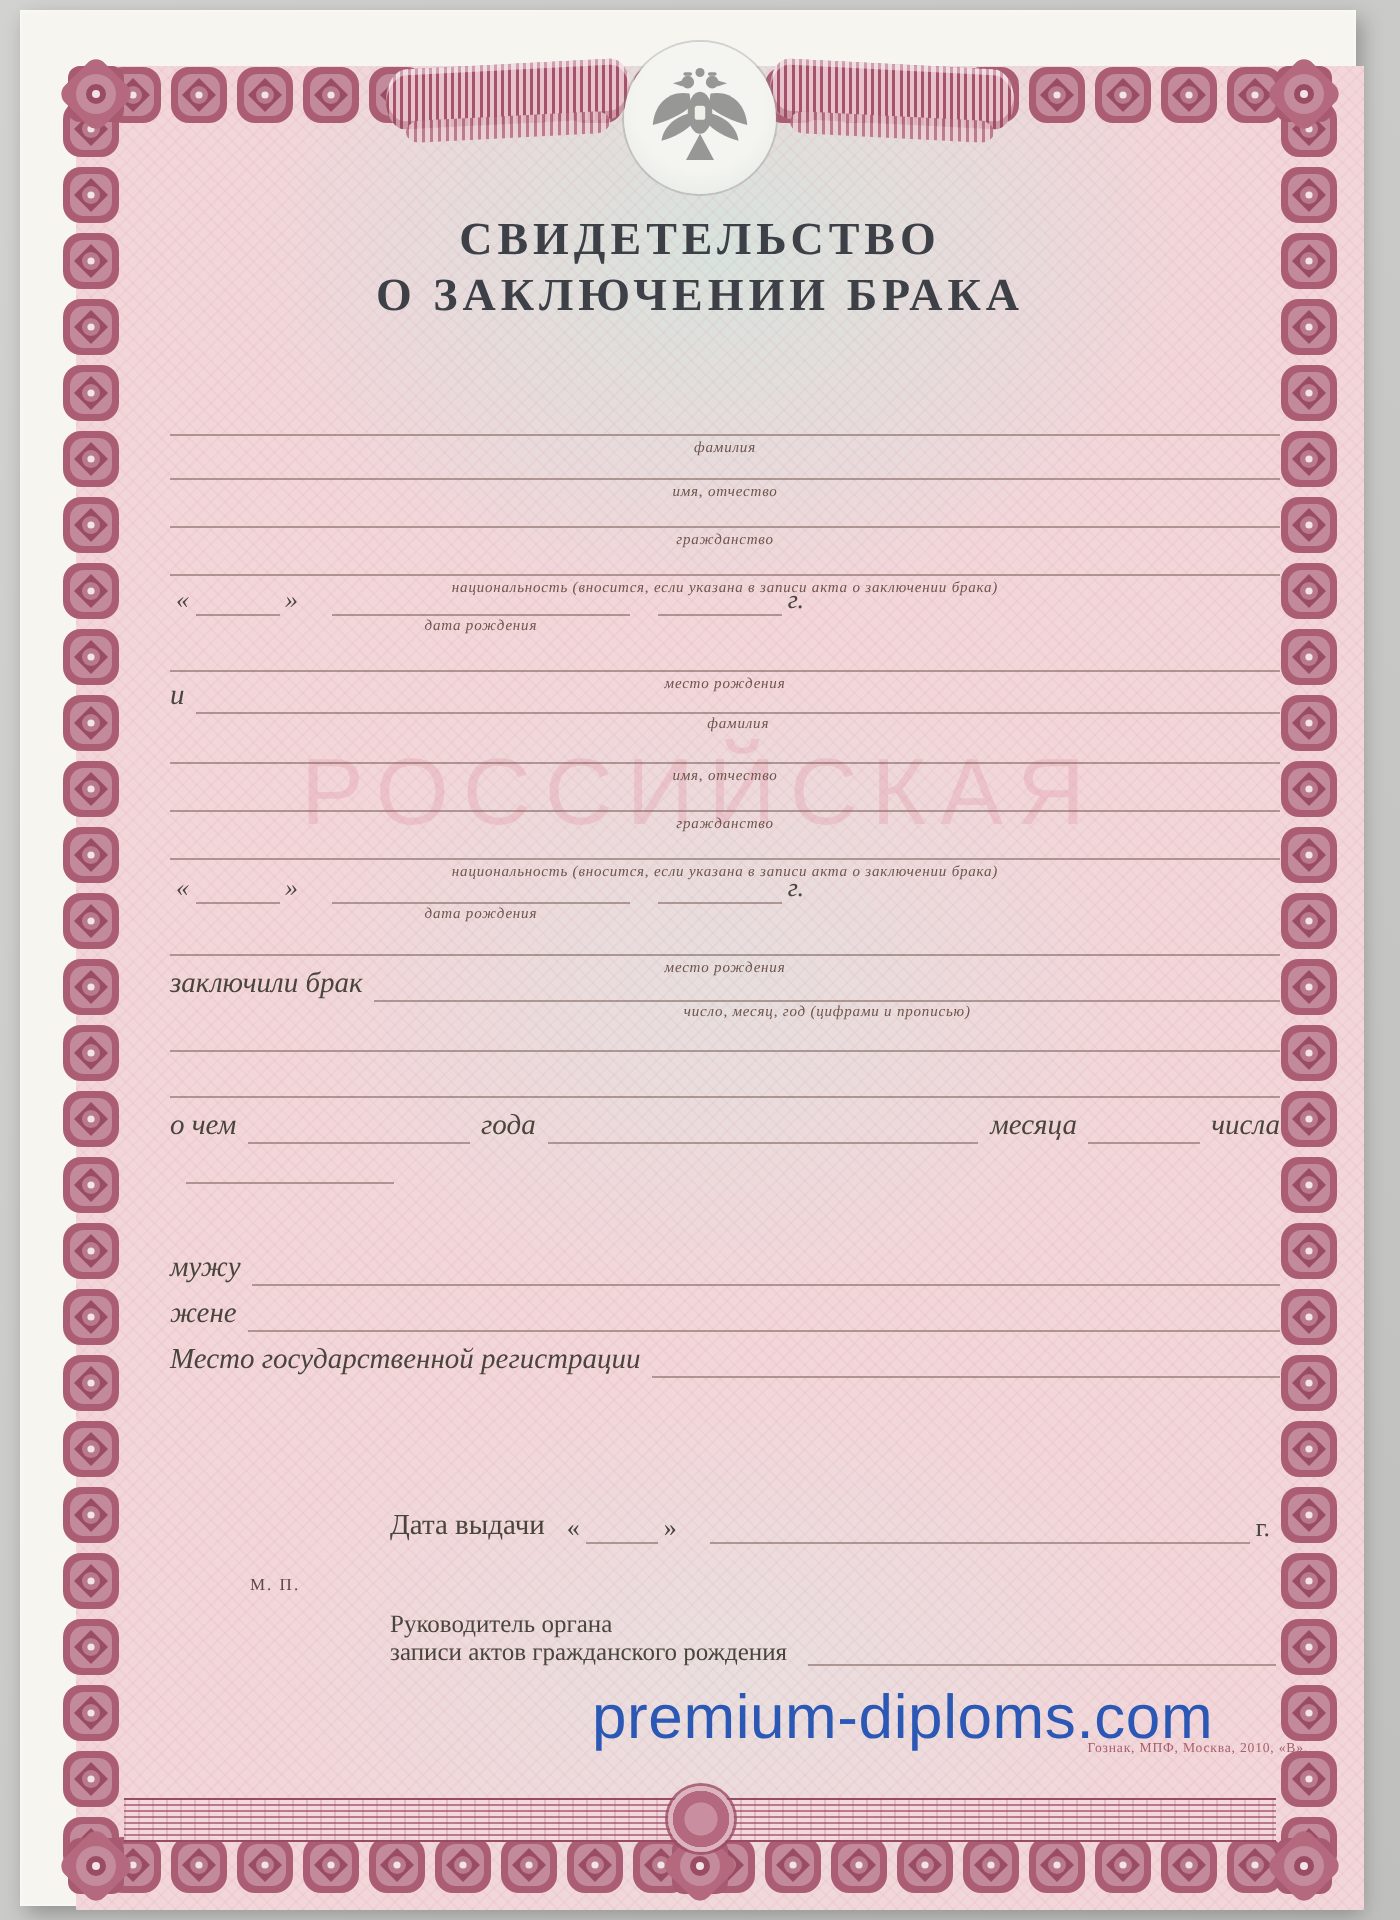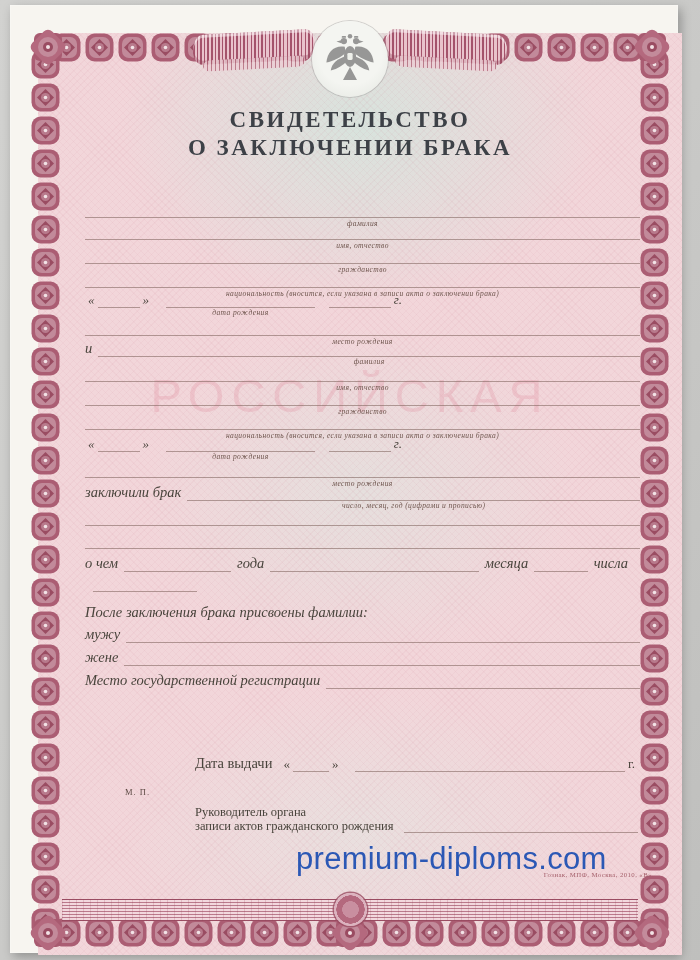--- a/index.html
+++ b/index.html
@@ -270,26 +270,25 @@
       <div class="ul"></div>
     </div>
 
   <div class="row flexrow" style="top:557px">
     <span class="t word">о чем</span>
     <span class="seg" style="flex:2"></span>
     <span class="t word">года</span>
     <span class="seg" style="flex:3.9"></span>
     <span class="t word">месяца</span>
     <span class="seg" style="flex:1"></span>
-    <span class="t word" style="padding-right:12px">числа</span>
+    <span class="t word" style="padding-right:0">числа</span>
   </div>
   <div class="row flexrow" style="top:577px;justify-content:flex-start">
     <span class="seg" style="width:104px;margin-left:8px"></span>
   </div>
-  <div class="row t" style="top:604px">После заключения брака присвоены фамилии:</div>
   <div class="row flexrow" style="top:628px">
     <span class="t word">мужу</span>
     <span class="seg grow"></span>
   </div>
   <div class="row flexrow" style="top:651px">
     <span class="t word">жене</span>
     <span class="seg grow"></span>
   </div>
   <div class="row flexrow" style="top:674px">
     <span class="t word">Место государственной регистрации</span>

